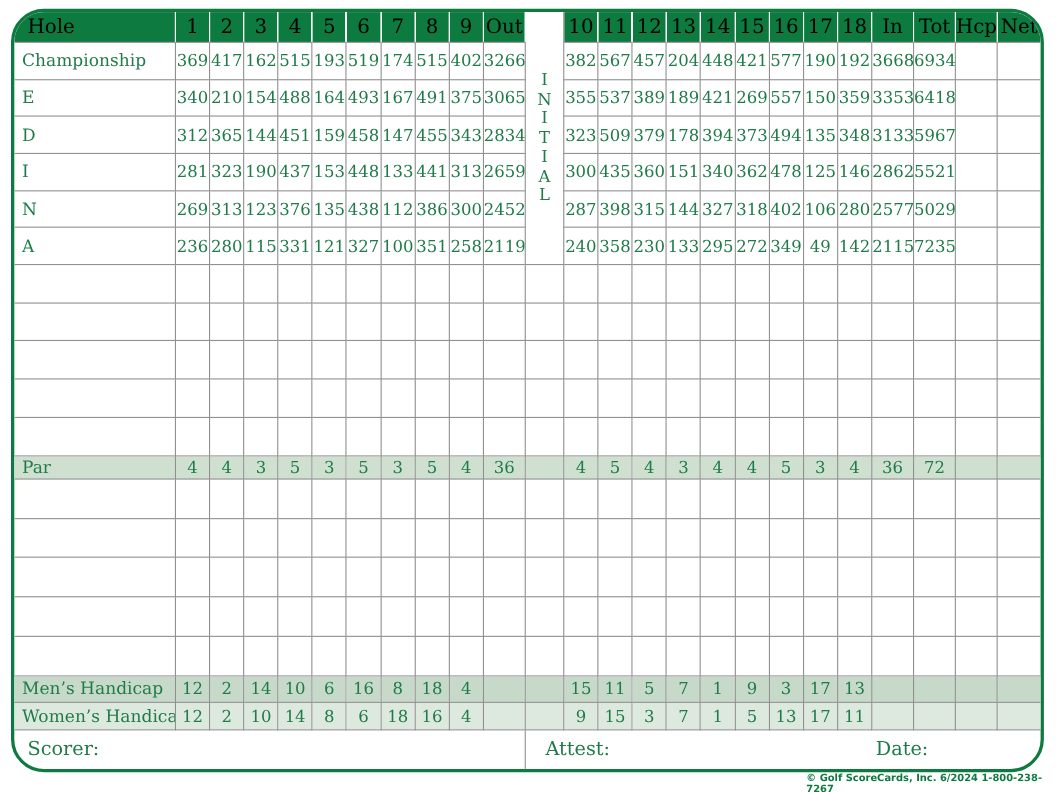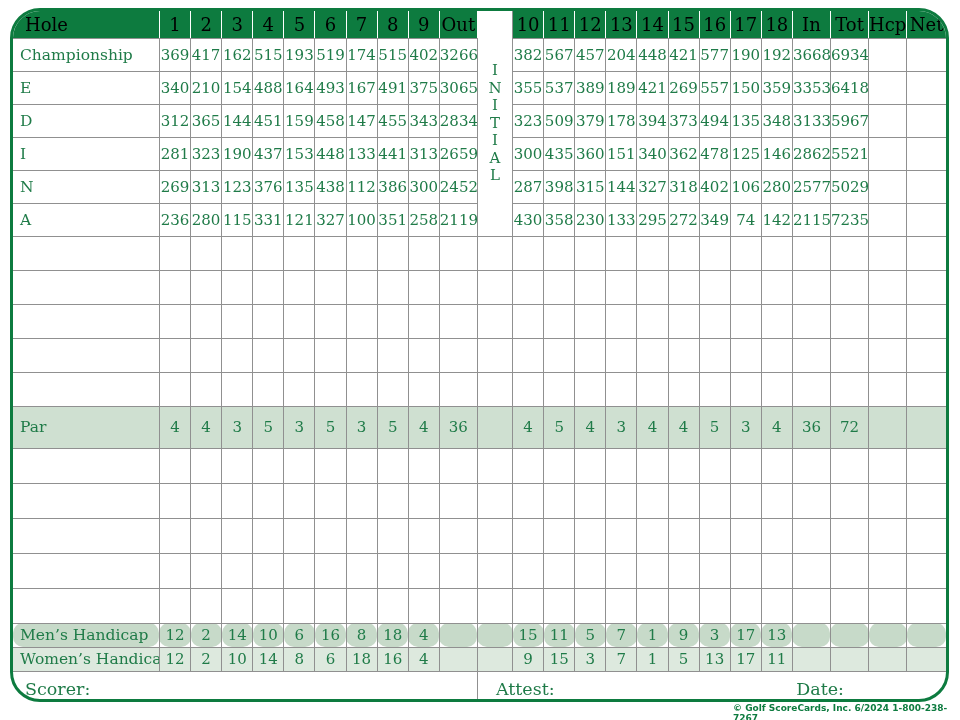--- a/index.html
+++ b/index.html
@@ -18,21 +18,21 @@
   tr > *:last-child{border-right:none;}
   tr:first-child > *{border-top:none;}
   tr:last-child > td{border-bottom:none;}
   th.hd{background:var(--green);color:#000000;font-size:18px;
         border-color:#ffffff;border-bottom-color:var(--grid);}
   th.hd.hole{text-align:left;padding-left:12px;}
   td.lbl{text-align:left;padding-left:7px;font-size:15.5px;}
   td.initial{background:#ffffff;vertical-align:middle;font-size:15px;line-height:17.5px;}
   td.initial span{display:block;}
   tr.band td{background:var(--band-par);}
-  tr.band-mens td{background:var(--band-mens);border-radius:10px;}
+  tr.band-mens td{background:var(--band-mens);}
   tr.band-womens td{background:var(--band-womens);}
   tr.sig td{font-size:17.5px;text-align:left;vertical-align:middle;}
   td.sig-left{padding-left:12px;}
   td.sig-right{position:relative;padding-left:18px;}
   td.sig-right .date{position:absolute;left:68%;top:50%;transform:translateY(-50%);}
   .copyright{position:absolute;left:733px;top:703px;color:var(--green);
              font-family:"DejaVu Sans", sans-serif;font-size:9px;font-weight:bold;}
 </style>
 </head>
 <body>
@@ -237,28 +237,28 @@
           <td>236</td>
           <td>280</td>
           <td>115</td>
           <td>331</td>
           <td>121</td>
           <td>327</td>
           <td>100</td>
           <td>351</td>
           <td>258</td>
           <td>2119</td>
-          <td>430</td>
+          <td>240</td>
           <td>358</td>
           <td>230</td>
           <td>133</td>
           <td>295</td>
           <td>272</td>
           <td>349</td>
-          <td>74</td>
+          <td>49</td>
           <td>142</td>
           <td>2115</td>
           <td>7235</td>
           <td></td>
           <td></td>
         </tr>
         <tr style="height: 34px;">
           <td class="lbl"></td>
           <td></td>
           <td></td>
@@ -386,21 +386,21 @@
           <td></td>
           <td></td>
           <td></td>
           <td></td>
           <td></td>
           <td></td>
           <td></td>
           <td></td>
           <td></td>
         </tr>
-        <tr class="band" style="height: 42px;">
+        <tr class="band" style="height: 21px;">
           <td class="lbl">Par</td>
           <td>4</td>
           <td>4</td>
           <td>3</td>
           <td>5</td>
           <td>3</td>
           <td>5</td>
           <td>3</td>
           <td>5</td>
           <td>4</td>

